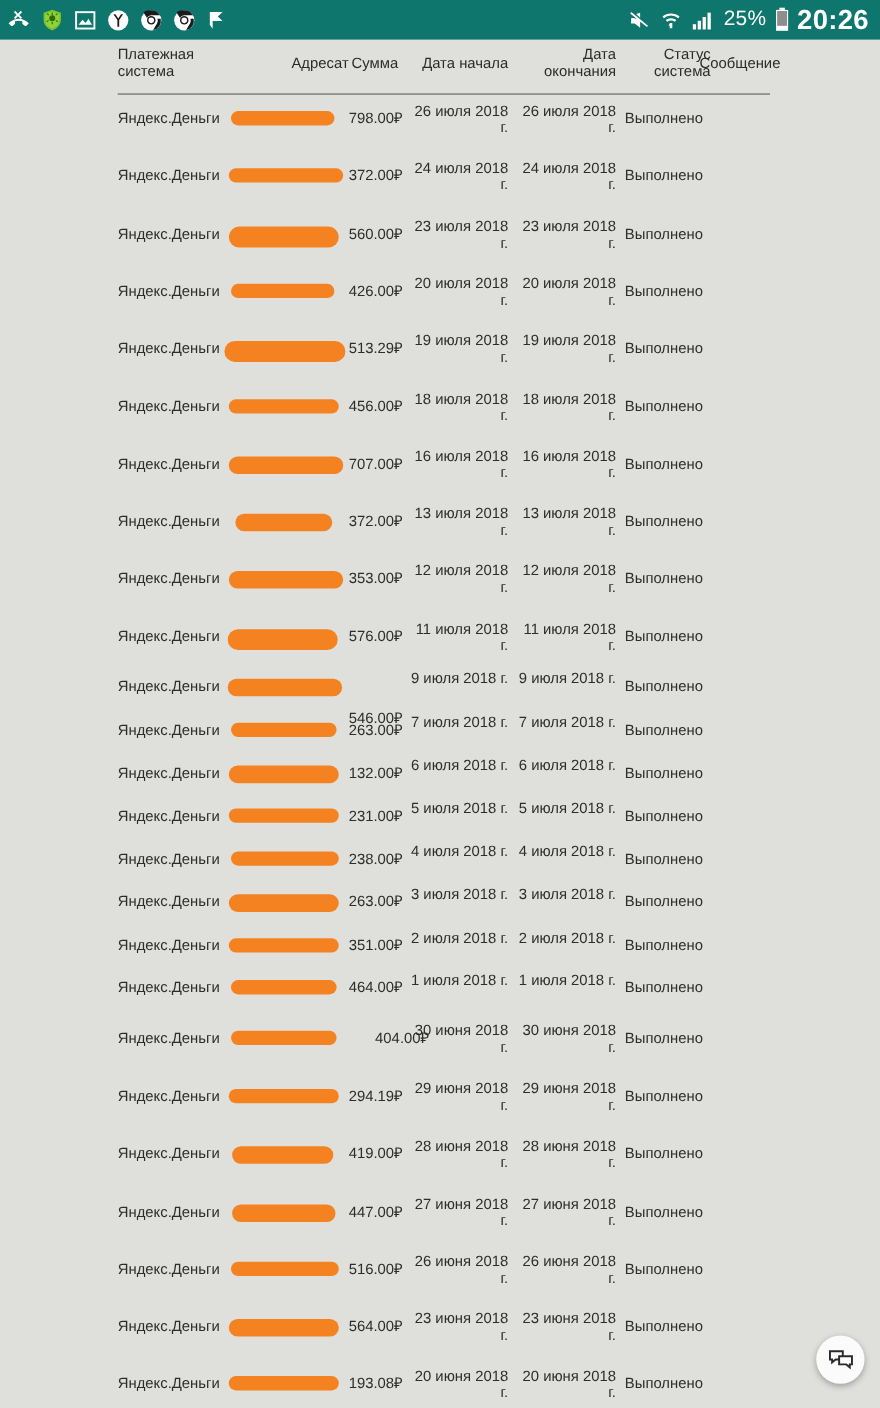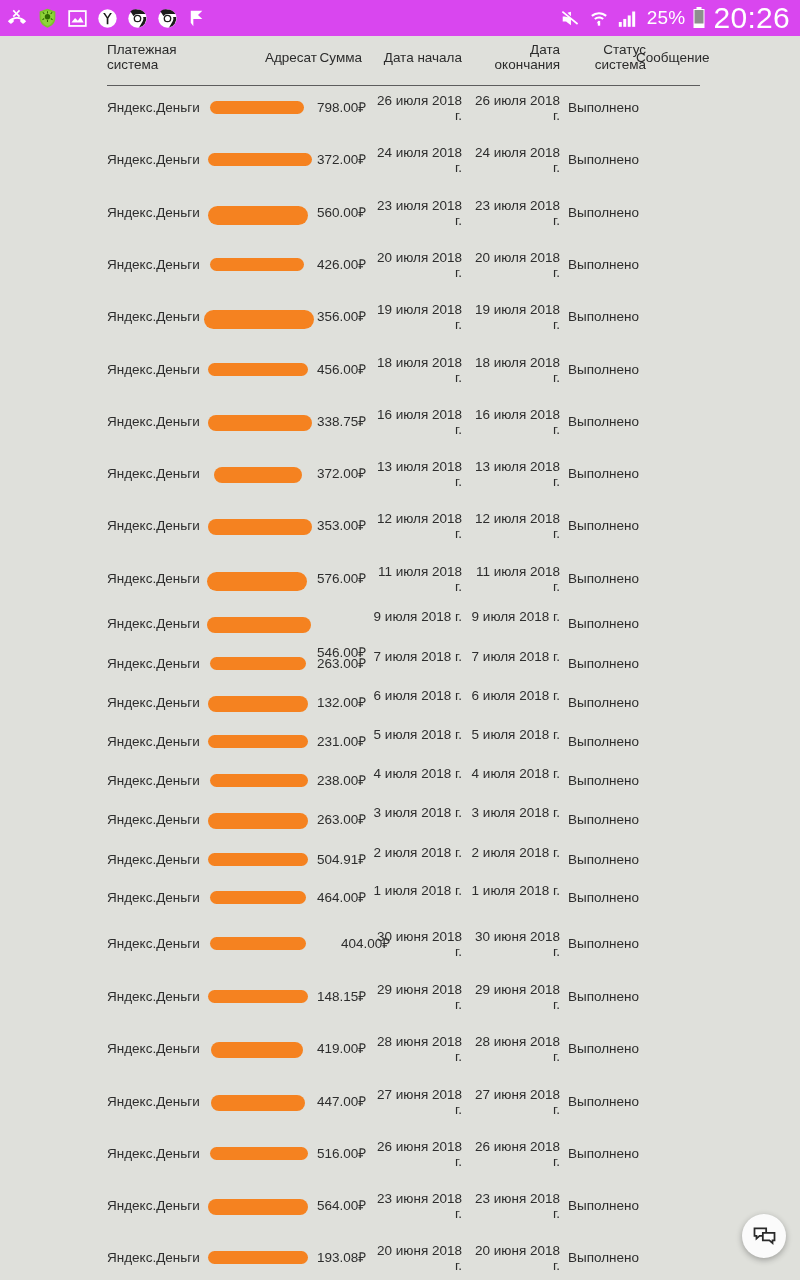--- a/index.html
+++ b/index.html
@@ -6,28 +6,28 @@
   html,body {
     width:800px; height:1280px;
     background:#dfe0db;
     font-family:"Liberation Sans", sans-serif;
     overflow:hidden;
   }
 
   
   #statusbar{
     position:absolute; top:0; left:0; width:800px; height:36px;
-    background:#d946ef; color:#fff;
+    background:#0f766e; color:#fff;
     display:flex; align-items:center; justify-content:space-between;
     padding:0 10px 0 6px;
   }
   .sb-left{ display:flex; align-items:center; gap:9px; }
   .sb-right{ display:flex; align-items:center; gap:7px; }
   .sb-ico{ display:block; }
-  .sb-time{ font-size:30px; letter-spacing:.3px; font-weight:400; }
+  .sb-time{ font-size:25px; letter-spacing:.3px; font-weight:700; }
   .sb-batt{ font-size:19px; letter-spacing:.2px; }
 
   
   #table{
     position:absolute; left:0; top:36px; width:800px; height:1244px;
     color:#2c2c2c;
   }
   .row{
     position:absolute; left:0; width:800px;
     display:flex; align-items:center;
@@ -207,21 +207,21 @@
         <div class="c c-start" style="top: -15px;">20 июля 2018 г.</div>
         <div class="c c-end" style="top: -15px;">20 июля 2018 г.</div>
         <div class="c c-stat" style="top: -8px;">Выполнено</div>
         <div class="c c-msg" style="top: -8px;"></div>
       </div>
       <div class="row" style="top: 281px; height: 1px;">
         <div class="c c-sys" style="top: -8px;">Яндекс.Деньги</div>
         <div class="c c-addr" style="top: -7px;">
           <span class="redact r3" style="margin-left: -1px; width: 110px;"></span>
         </div>
-        <div class="c c-sum" style="top: -8px;">356.00₽</div>
+        <div class="c c-sum" style="top: -8px;">513.29₽</div>
         <div class="c c-start" style="top: -15px;">19 июля 2018 г.</div>
         <div class="c c-end" style="top: -15px;">19 июля 2018 г.</div>
         <div class="c c-stat" style="top: -8px;">Выполнено</div>
         <div class="c c-msg" style="top: -8px;"></div>
       </div>
       <div class="row" style="top: 334px; height: 1px;">
         <div class="c c-sys" style="top: -8px;">Яндекс.Деньги</div>
         <div class="c c-addr" style="top: -7px;">
           <span class="redact" style="margin-left: 3px; width: 100px;"></span>
         </div>
@@ -229,21 +229,21 @@
         <div class="c c-start" style="top: -15px;">18 июля 2018 г.</div>
         <div class="c c-end" style="top: -15px;">18 июля 2018 г.</div>
         <div class="c c-stat" style="top: -8px;">Выполнено</div>
         <div class="c c-msg" style="top: -8px;"></div>
       </div>
       <div class="row" style="top: 386px; height: 1px;">
         <div class="c c-sys" style="top: -8px;">Яндекс.Деньги</div>
         <div class="c c-addr" style="top: -7px;">
           <span class="redact r2" style="margin-left: 3px; width: 104px;"></span>
         </div>
-        <div class="c c-sum" style="top: -8px;">338.75₽</div>
+        <div class="c c-sum" style="top: -8px;">707.00₽</div>
         <div class="c c-start" style="top: -15px;">16 июля 2018 г.</div>
         <div class="c c-end" style="top: -15px;">16 июля 2018 г.</div>
         <div class="c c-stat" style="top: -8px;">Выполнено</div>
         <div class="c c-msg" style="top: -8px;"></div>
       </div>
       <div class="row" style="top: 438px; height: 1px;">
         <div class="c c-sys" style="top: -8px;">Яндекс.Деньги</div>
         <div class="c c-addr" style="top: -7px;">
           <span class="redact r2" style="margin-left: 9px; width: 88px;"></span>
         </div>
@@ -339,21 +339,21 @@
         <div class="c c-start" style="top: -15px;">3 июля 2018 г.</div>
         <div class="c c-end" style="top: -15px;">3 июля 2018 г.</div>
         <div class="c c-stat" style="top: -8px;">Выполнено</div>
         <div class="c c-msg" style="top: -8px;"></div>
       </div>
       <div class="row" style="top: 824px; height: 1px;">
         <div class="c c-sys" style="top: -8px;">Яндекс.Деньги</div>
         <div class="c c-addr" style="top: -7px;">
           <span class="redact" style="margin-left: 3px; width: 100px;"></span>
         </div>
-        <div class="c c-sum" style="top: -8px;">504.91₽</div>
+        <div class="c c-sum" style="top: -8px;">351.00₽</div>
         <div class="c c-start" style="top: -15px;">2 июля 2018 г.</div>
         <div class="c c-end" style="top: -15px;">2 июля 2018 г.</div>
         <div class="c c-stat" style="top: -8px;">Выполнено</div>
         <div class="c c-msg" style="top: -8px;"></div>
       </div>
       <div class="row" style="top: 862px; height: 1px;">
         <div class="c c-sys" style="top: -8px;">Яндекс.Деньги</div>
         <div class="c c-addr" style="top: -7px;">
           <span class="redact" style="margin-left: 5px; width: 96px;"></span>
         </div>
@@ -372,21 +372,21 @@
         <div class="c c-start" style="top: -15px;">30 июня 2018 г.</div>
         <div class="c c-end" style="top: -15px;">30 июня 2018 г.</div>
         <div class="c c-stat" style="top: -8px;">Выполнено</div>
         <div class="c c-msg" style="top: -8px;"></div>
       </div>
       <div class="row" style="top: 961px; height: 1px;">
         <div class="c c-sys" style="top: -8px;">Яндекс.Деньги</div>
         <div class="c c-addr" style="top: -7px;">
           <span class="redact" style="margin-left: 3px; width: 100px;"></span>
         </div>
-        <div class="c c-sum" style="top: -8px;">148.15₽</div>
+        <div class="c c-sum" style="top: -8px;">294.19₽</div>
         <div class="c c-start" style="top: -15px;">29 июня 2018 г.</div>
         <div class="c c-end" style="top: -15px;">29 июня 2018 г.</div>
         <div class="c c-stat" style="top: -8px;">Выполнено</div>
         <div class="c c-msg" style="top: -8px;"></div>
       </div>
       <div class="row" style="top: 1013px; height: 1px;">
         <div class="c c-sys" style="top: -8px;">Яндекс.Деньги</div>
         <div class="c c-addr" style="top: -7px;">
           <span class="redact r2" style="margin-left: 6px; width: 92px;"></span>
         </div>

